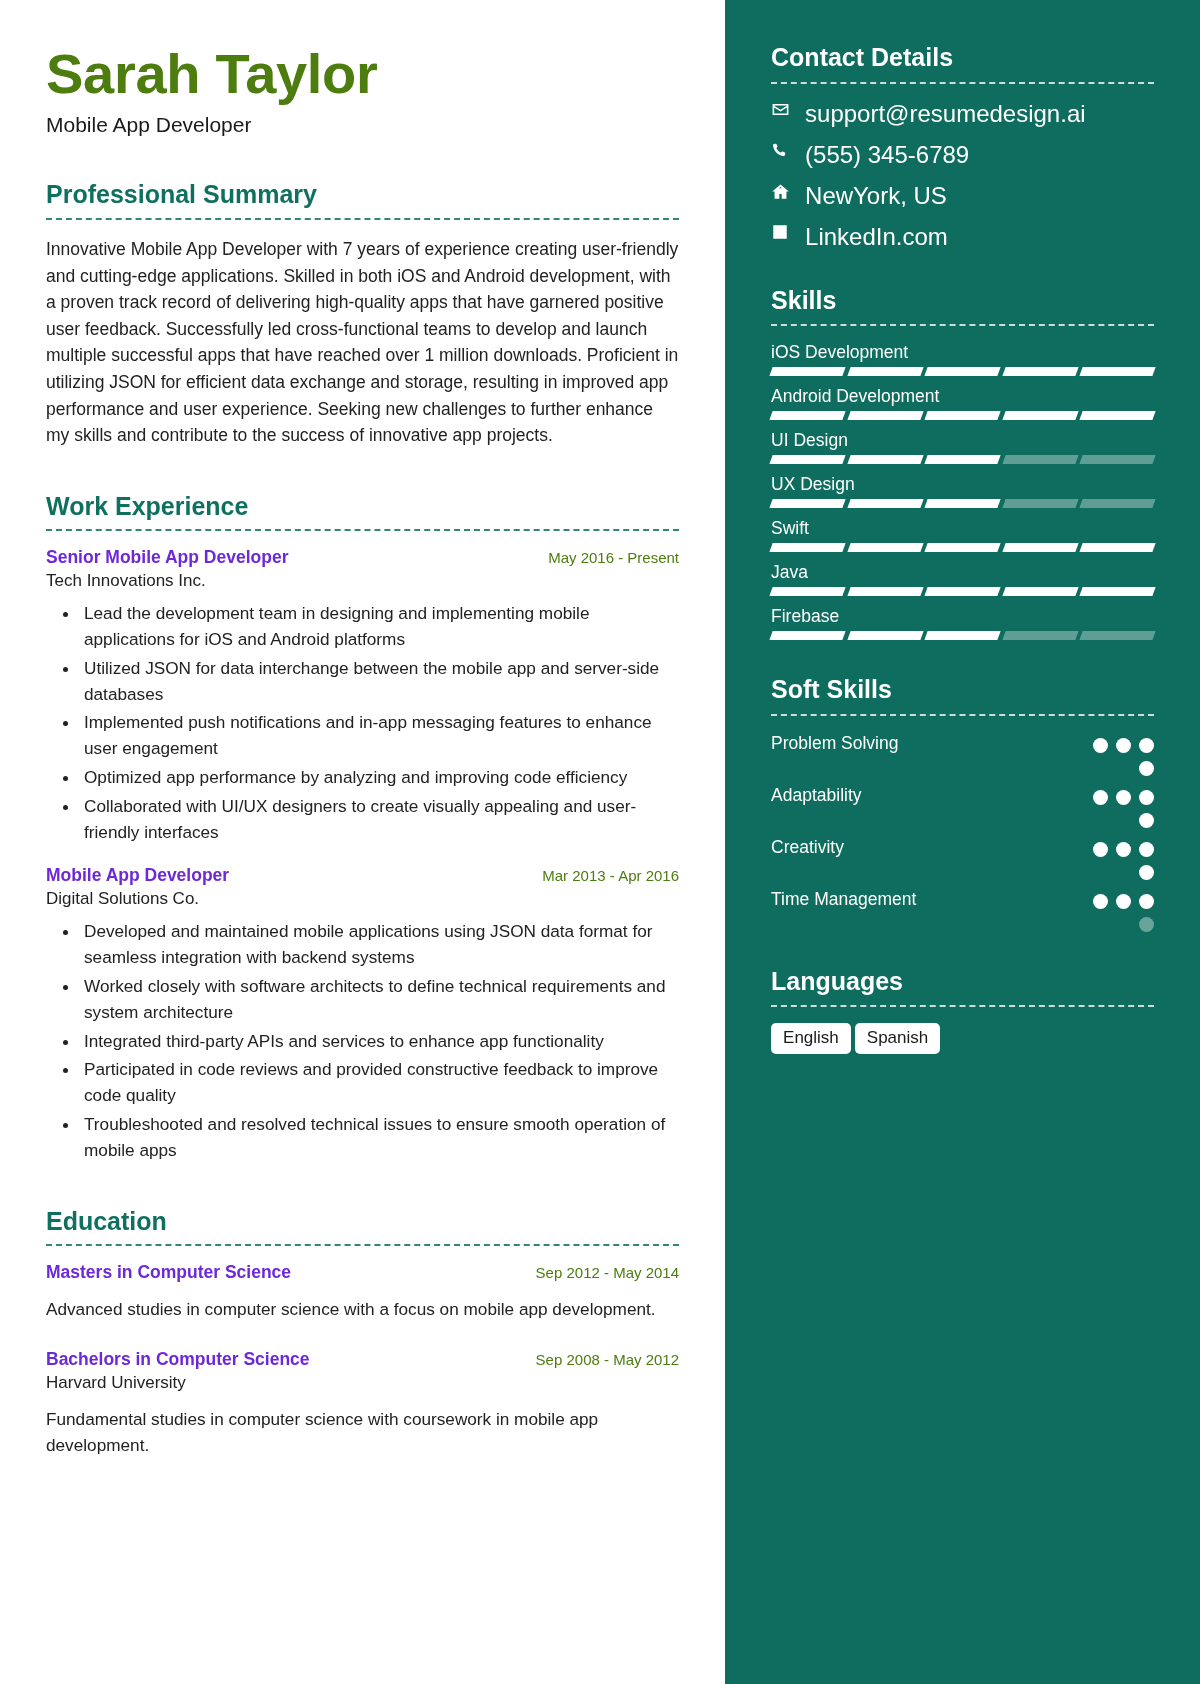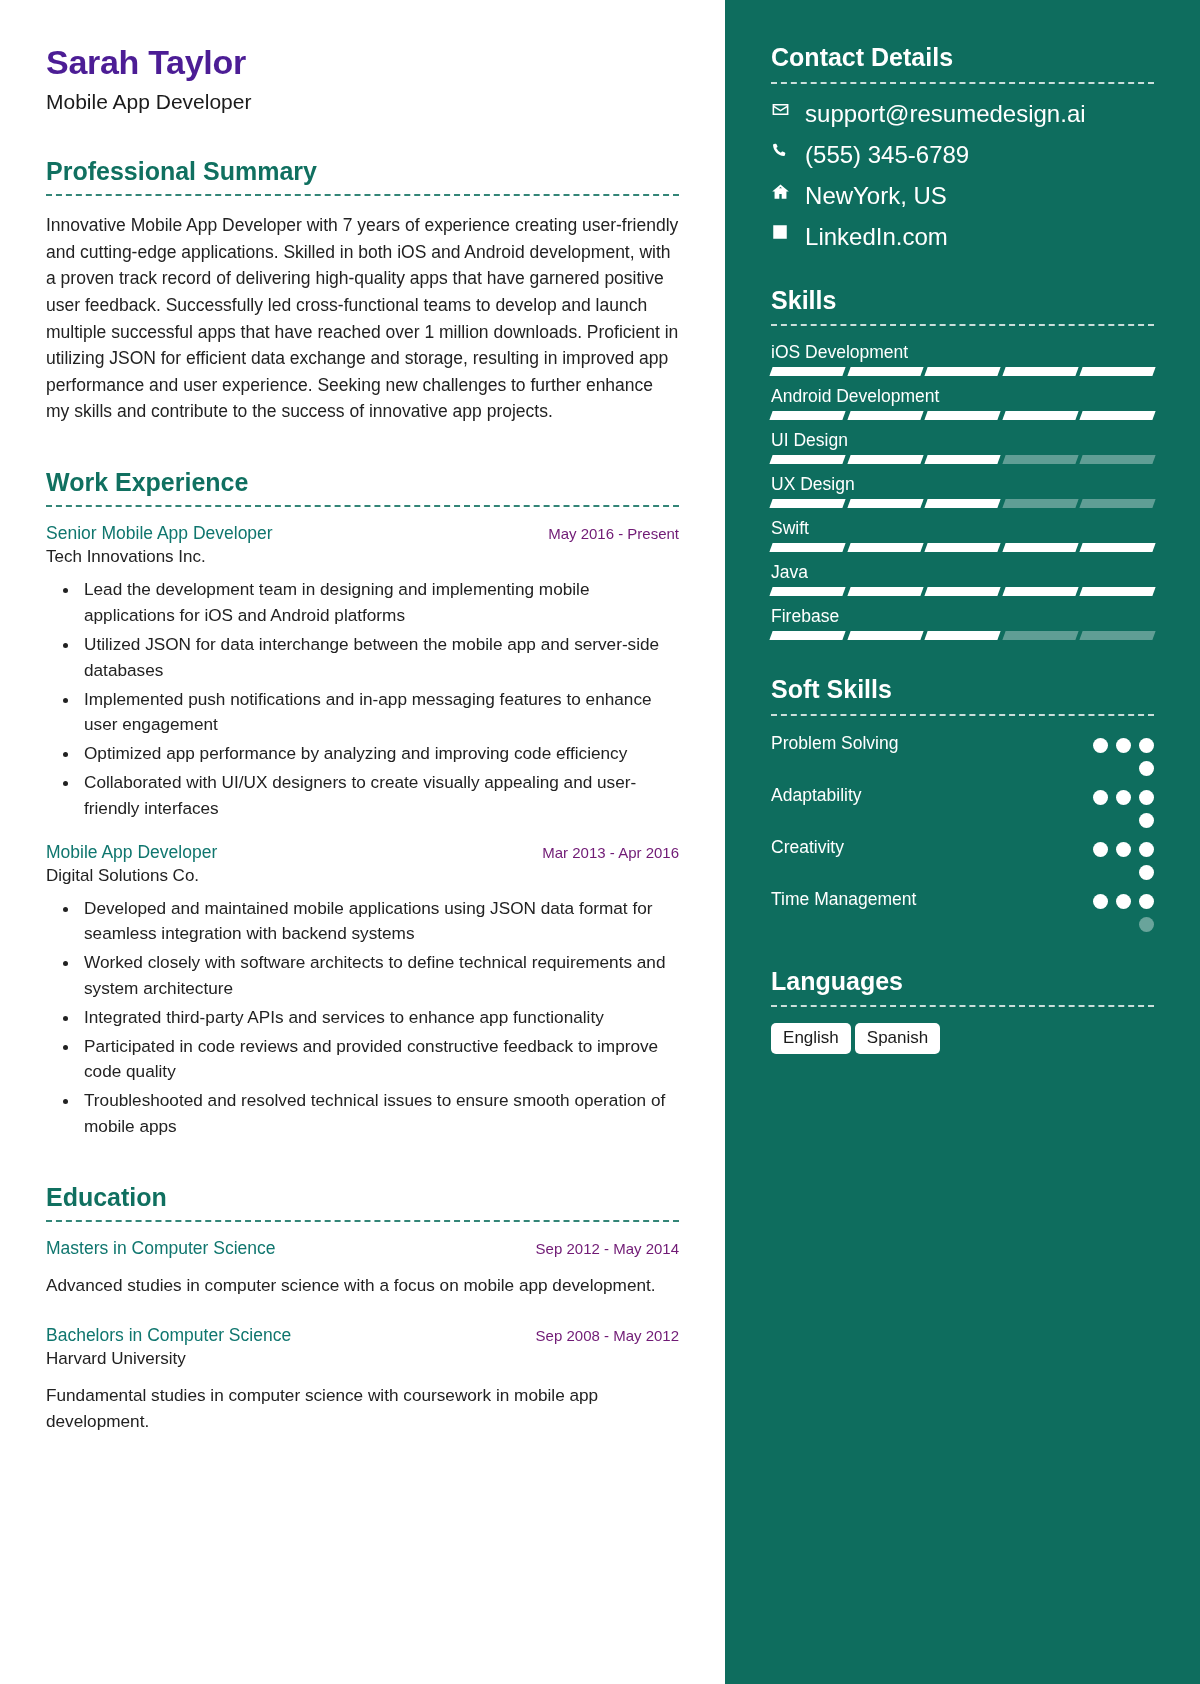--- a/index.html
+++ b/index.html
@@ -18,23 +18,23 @@
     overflow: hidden;
   }
 
   
   .main {
     width: 740px;
     padding: 44px 46px 0 46px;
     background: #ffffff;
   }
   .name {
-    font-size: 34px;
+    font-size: 56px;
     font-weight: bold;
-    color: #4c1d95;
+    color: #4d7c0f;
     letter-spacing: -0.3px;
     line-height: 1.08;
   }
   .job-title {
     font-size: 21px;
     color: #1b1b1b;
     margin-top: 9px;
     font-weight: normal;
   }
   .section { margin-top: 44px; }
@@ -61,26 +61,26 @@
   
   .entry { margin-top: 20px; }
   .entry:first-of-type { margin-top: 4px; }
   .entry-head {
     display: flex;
     justify-content: space-between;
     align-items: baseline;
   }
   .entry-role {
     font-size: 17.5px;
-    font-weight: normal;
-    color: #0f766e;
+    font-weight: bold;
+    color: #6d28d9;
   }
   .entry-date {
     font-size: 15px;
-    color: #701a75;
+    color: #4d7c0f;
     white-space: nowrap;
     padding-left: 14px;
   }
   .entry-org {
     font-size: 17px;
     color: #222222;
     margin-top: 3px;
   }
   .bullets {
     margin-top: 10px;

